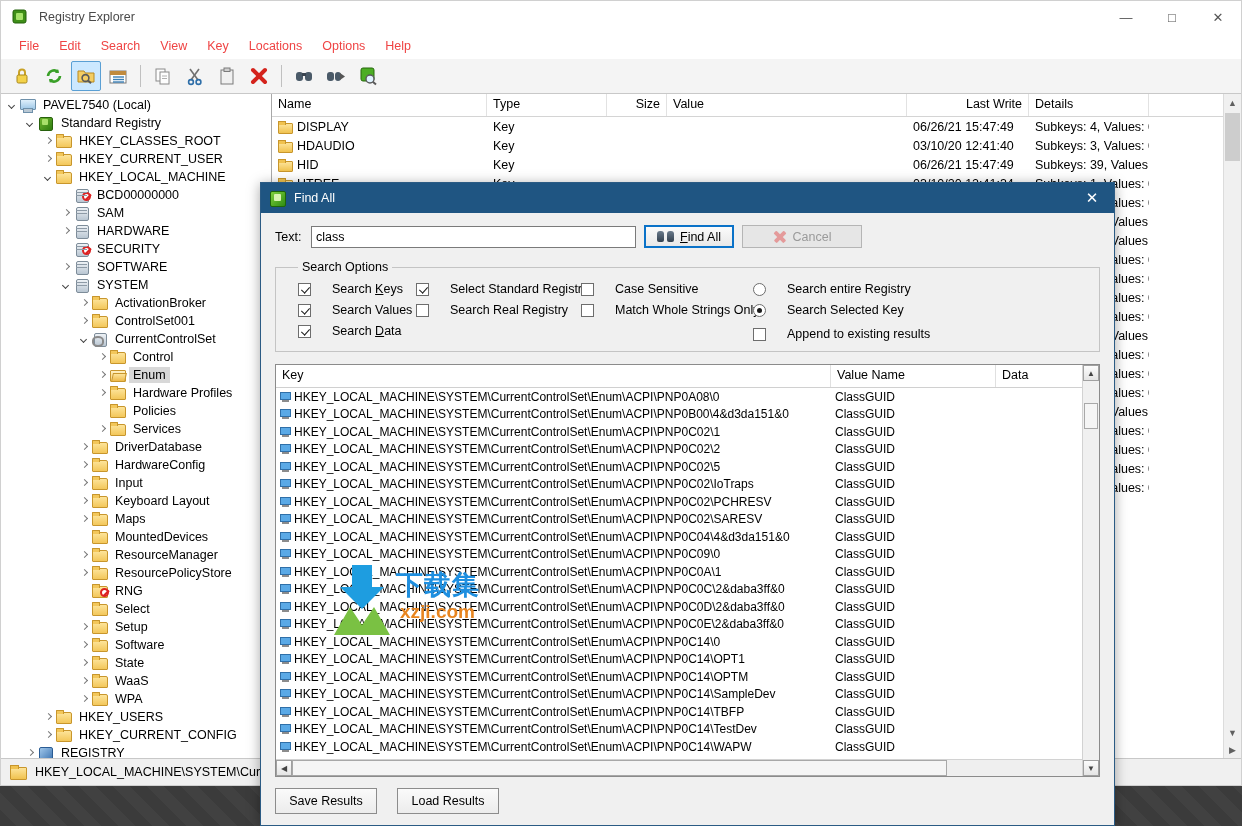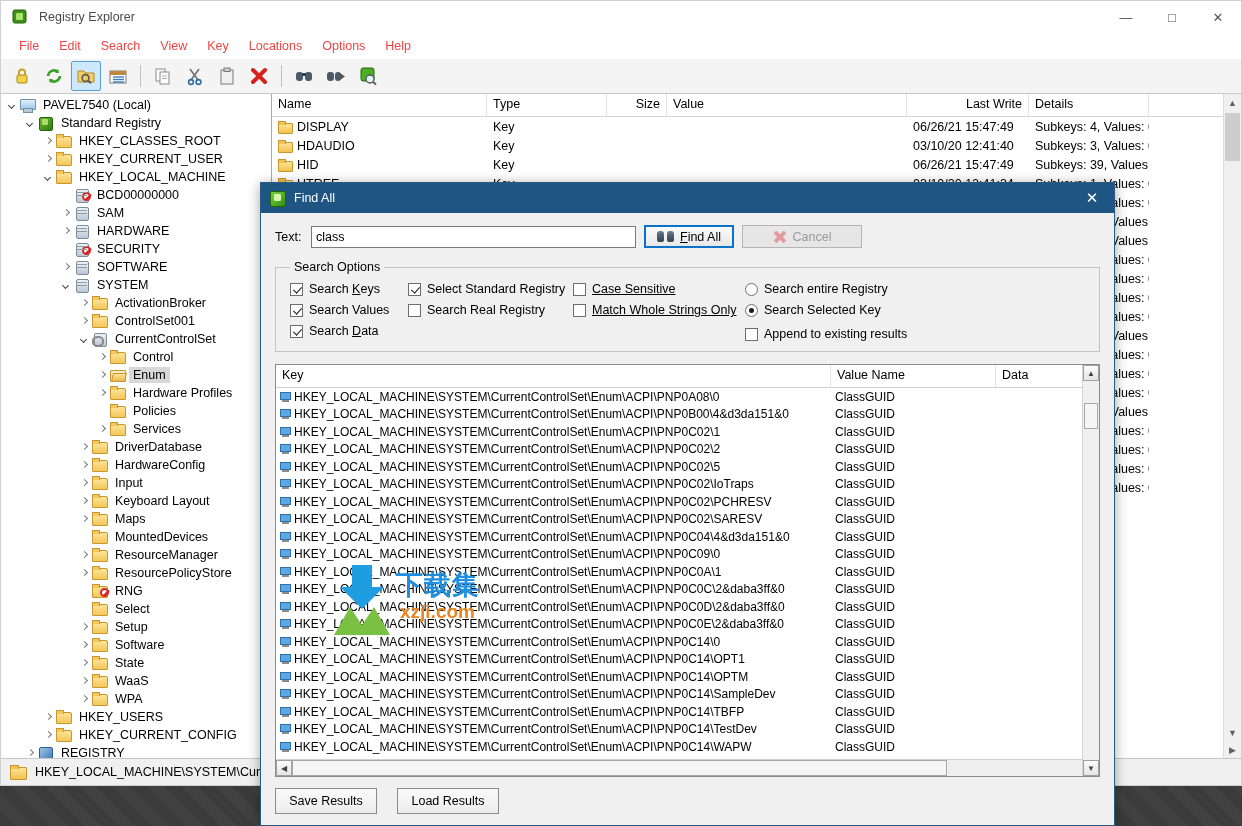--- a/index.html
+++ b/index.html
@@ -159,29 +159,29 @@
   .bino{width:17px;height:11px;position:relative;display:inline-block;}
   .bino::before,.bino::after{content:"";position:absolute;top:0;width:7px;height:11px;
     background:linear-gradient(#6b7b8c,#33414f);border-radius:3px 3px 2px 2px;}
   .bino::before{left:0;}.bino::after{right:0;}
   .redx{width:14px;height:13px;position:relative;display:inline-block;}
   .redx::before,.redx::after{content:"";position:absolute;left:0;top:5px;width:14px;height:3.5px;
     background:#e49a9a;border-radius:1px;}
   .redx::before{transform:rotate(45deg);}
   .redx::after{transform:rotate(-45deg);}
 
-  fieldset.opts{border:1px solid #c4c4c4;margin:0 0 12px 0;padding:8px 10px 10px 14px;}
+  fieldset.opts{border:1px solid #c4c4c4;margin:0 0 12px 0;padding:8px 10px 10px 22px;}
   fieldset.opts legend{font-size:12.5px;padding:0 4px;}
   .optgrid{display:flex;}
   .optcol{display:flex;flex-direction:column;gap:7px;}
   .optcol.c1{width:118px;}
   .optcol.c2{width:165px;}
-  .optcol.c3{width:172px;text-decoration:underline;}
+  .optcol.c3{width:172px;}
   .optcol.c4{width:auto;}
-  .opt{display:flex;align-items:center;gap:6px;font-size:12.5px;white-space:nowrap;}
+  .opt{display:flex;align-items:center;gap:21px;font-size:12.5px;white-space:nowrap;}
   .cb{width:13px;height:13px;border:1px solid #6d6d6d;background:#fff;flex:0 0 13px;position:relative;box-sizing:border-box;}
   .cb.on::after{content:"";position:absolute;left:3.5px;top:1px;width:4px;height:7px;
     border-right:1.8px solid #1a1a1a;border-bottom:1.8px solid #1a1a1a;transform:rotate(42deg);}
   .rb{width:13px;height:13px;border:1px solid #6d6d6d;background:#fff;flex:0 0 13px;
     border-radius:50%;position:relative;box-sizing:border-box;}
   .rb.on::after{content:"";position:absolute;left:3px;top:3px;width:5px;height:5px;
     background:#1a1a1a;border-radius:50%;}
   .opt u{text-decoration:underline;}
 
   .results{flex:1;min-height:0;border:1px solid #8b8b8b;background:#fff;display:flex;flex-direction:column;position:relative;}

